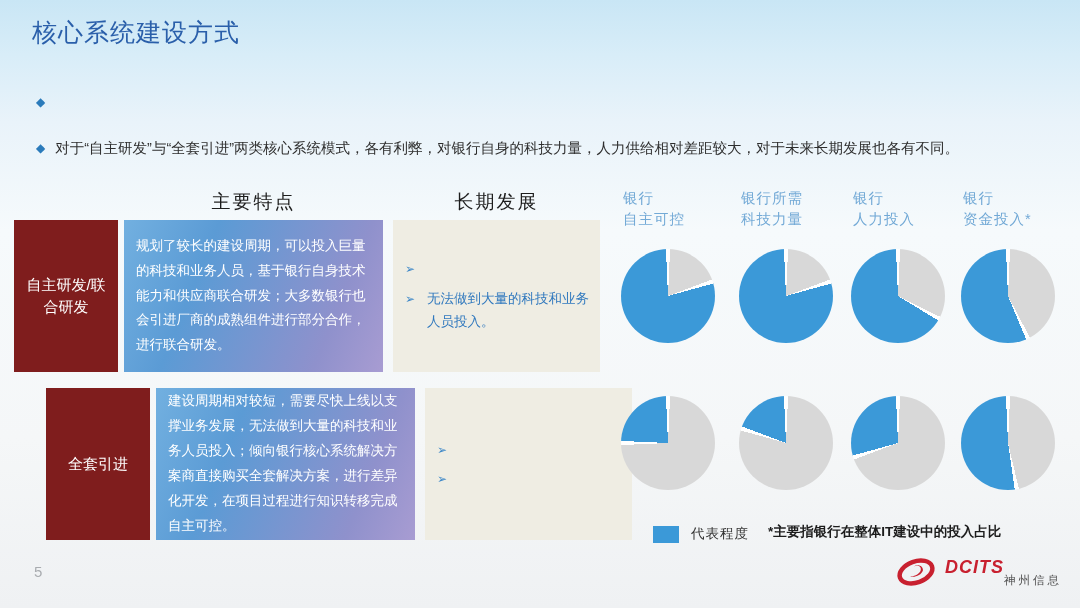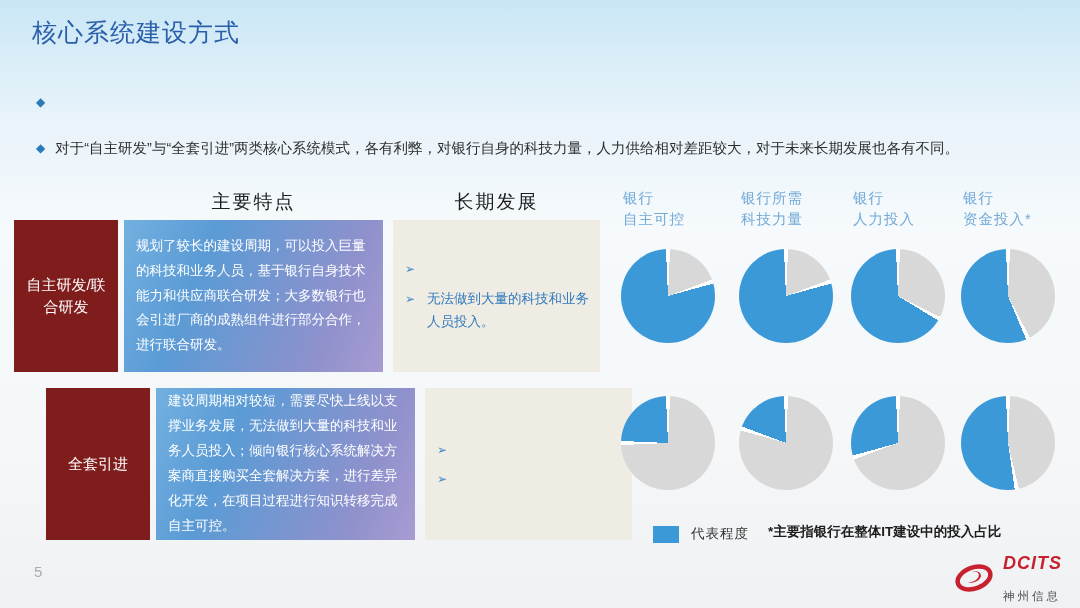--- a/index.html
+++ b/index.html
@@ -53,21 +53,21 @@
 
   .legend{position:absolute;top:525px;left:653px;display:flex;align-items:center;}
   .legend .swatch{width:26px;height:17px;background:#3b99d8;margin-right:12px;}
   .legend .ltext{font-size:13.5px;color:#333333;letter-spacing:1px;}
   .footnote{position:absolute;top:523px;left:768px;font-size:13.5px;font-weight:bold;color:#1c1c1c;}
 
   .page-num{position:absolute;left:34px;top:563px;font-size:15px;color:#a9acb0;}
 
   .logo{position:absolute;right:18px;top:554px;display:flex;align-items:center;}
   .logo .mark{width:46px;height:36px;margin-right:6px;}
-  .logo .ltxt{display:flex;flex-direction:column;line-height:1.1;}
+  .logo .ltxt{display:flex;flex-direction:row;line-height:1.1;}
   .logo .dcits{font-size:18px;font-weight:bold;font-style:italic;color:#c8202f;letter-spacing:1px;}
   .logo .sub{font-size:11.5px;color:#4a4a4a;letter-spacing:3px;margin-top:16px;}
 </style>
 </head>
 <body>
 
 <h1 class="title">核心系统建设方式</h1>
 
 <div class="bullet b1">
   <span class="diamond">◆</span>

